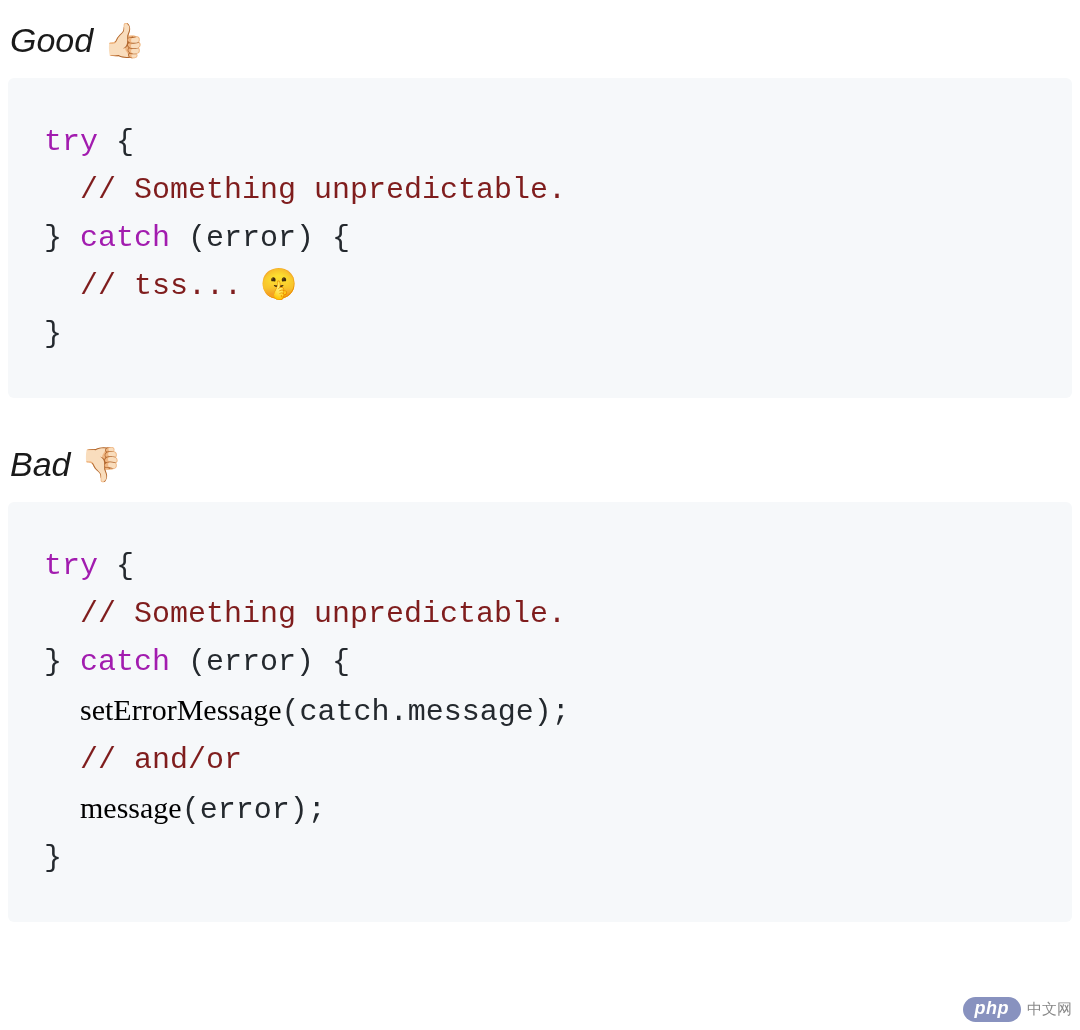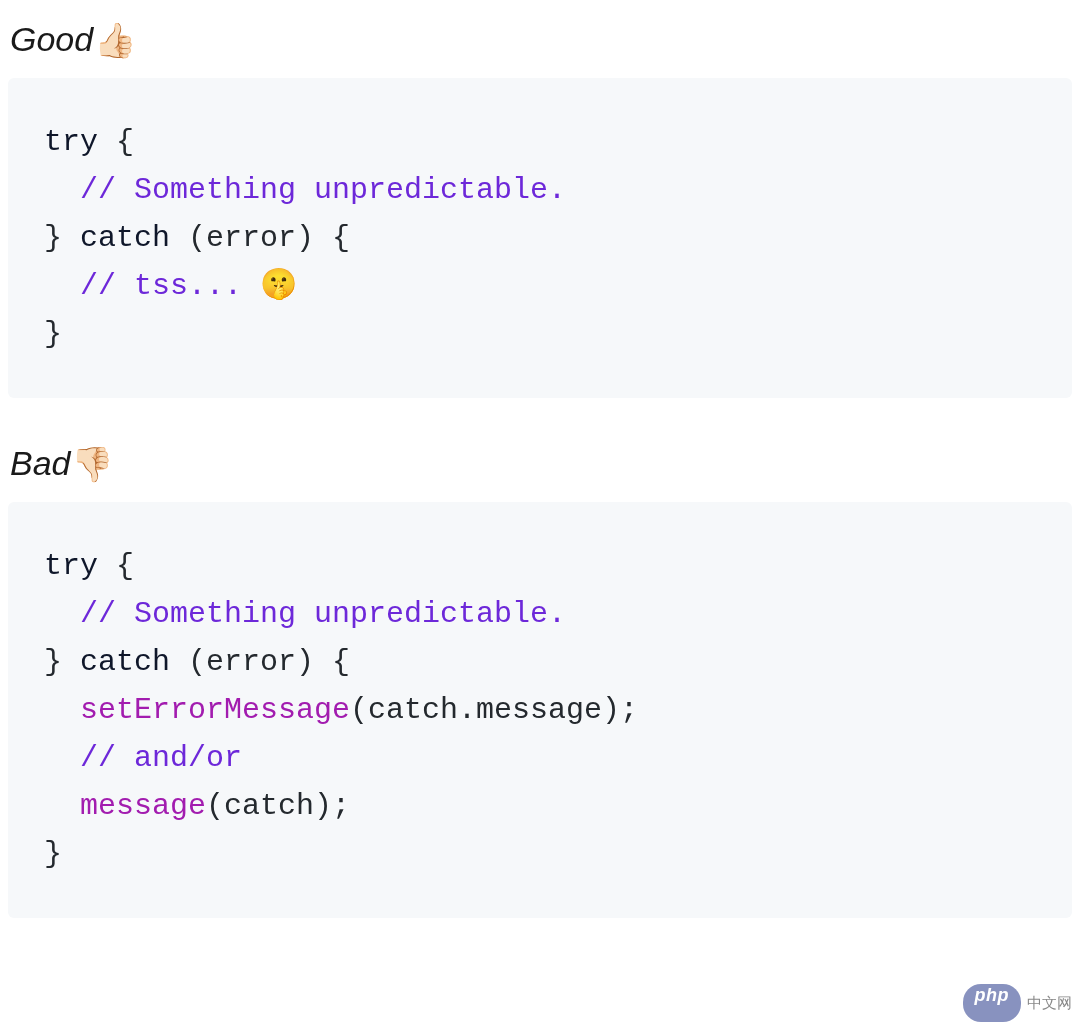--- a/index.html
+++ b/index.html
@@ -9,56 +9,56 @@
     font-family: -apple-system, BlinkMacSystemFont, "Segoe UI", Helvetica, Arial, sans-serif;
     background: #ffffff;
     width: 1080px;
   }
   .section-label {
     font-style: italic;
     font-size: 34px;
     color: #1a1a1a;
     margin: 10px 0 18px 2px;
     display: flex;
-    align-items: flex-start;
-    gap: 1px;
+    align-items: center;
+    gap: 10px;
   }
   .emoji { font-style: normal; font-size: 34px; }
   .code-block {
     background: #f6f8fa;
     border-radius: 6px;
     padding: 40px 36px;
     font-family: "SFMono-Regular", Consolas, "Liberation Mono", Menlo, monospace;
     font-size: 30px;
     line-height: 1.6;
     color: #24292e;
     white-space: pre;
     margin-bottom: 46px;
     overflow: hidden;
   }
-  .kw { color: #0f172a; }     
-  .cm { color: #6d28d9; text-align: right; }     
-  .fn { color: #a21caf; }     
+  .kw { color: #a21caf; }     
+  .cm { color: #7f1d1d; text-align: right; }     
+  .fn { color: #000000; font-family: Liberation Serif, serif; }     
   .pl { color: #24292e; }     
   .watermark {
     position: fixed;
     right: 8px;
     bottom: 8px;
     display: flex;
     align-items: center;
     gap: 6px;
     font-size: 15px;
     color: #888;
     z-index: 5;
   }
   .php-badge {
     background: #8892bf;
     color: #fff;
     border-radius: 18px;
-    padding: 1px 12px 16px 12px;
+    padding: 1px 12px 3px 12px;
     font-weight: 700;
     font-style: italic;
     font-size: 18px;
     letter-spacing: 0.5px;
     font-family: Arial, sans-serif;
   }
 </style>
 </head>
 <body>
 
@@ -76,19 +76,19 @@
 <div class="section-label">
   <span>Bad</span>
   <span class="emoji">👎🏻</span>
 </div>
 
 <div class="code-block"><span class="kw">try</span><span class="pl"> {</span>
 <span>  </span><span class="cm">// Something unpredictable.</span>
 <span class="pl">} </span><span class="kw">catch</span><span class="pl"> (error) {</span>
 <span>  </span><span class="fn">setErrorMessage</span><span class="pl">(catch.message);</span>
 <span>  </span><span class="cm">// and/or</span>
-<span>  </span><span class="fn">message</span><span class="pl">(catch);</span>
+<span>  </span><span class="fn">message</span><span class="pl">(error);</span>
 <span class="pl">}</span></div>
 
 <div class="watermark">
   <span class="php-badge">php</span>
   <span>中文网</span>
 </div>
 
 </body></html>

